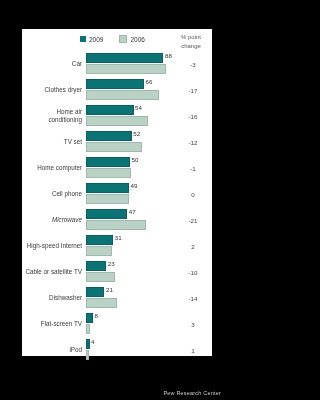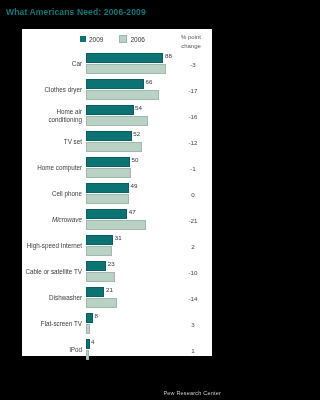--- a/index.html
+++ b/index.html
@@ -159,21 +159,20 @@
     color: #cfcfcf;
     letter-spacing: 0.2px;
     white-space: nowrap;
   }
 </style>
 </head>
 <body>
 
 <div id="figure">
 
-  <div class="chart-title">What Americans Need: 2006-2009</div>
 
   <div class="panel">
 
     <div class="legend">
       <div class="legend-item">
         <span class="legend-swatch sw-2009"></span>
         <span class="legend-label">2009</span>
       </div>
       <div class="legend-item">
         <span class="legend-swatch sw-2006"></span>

